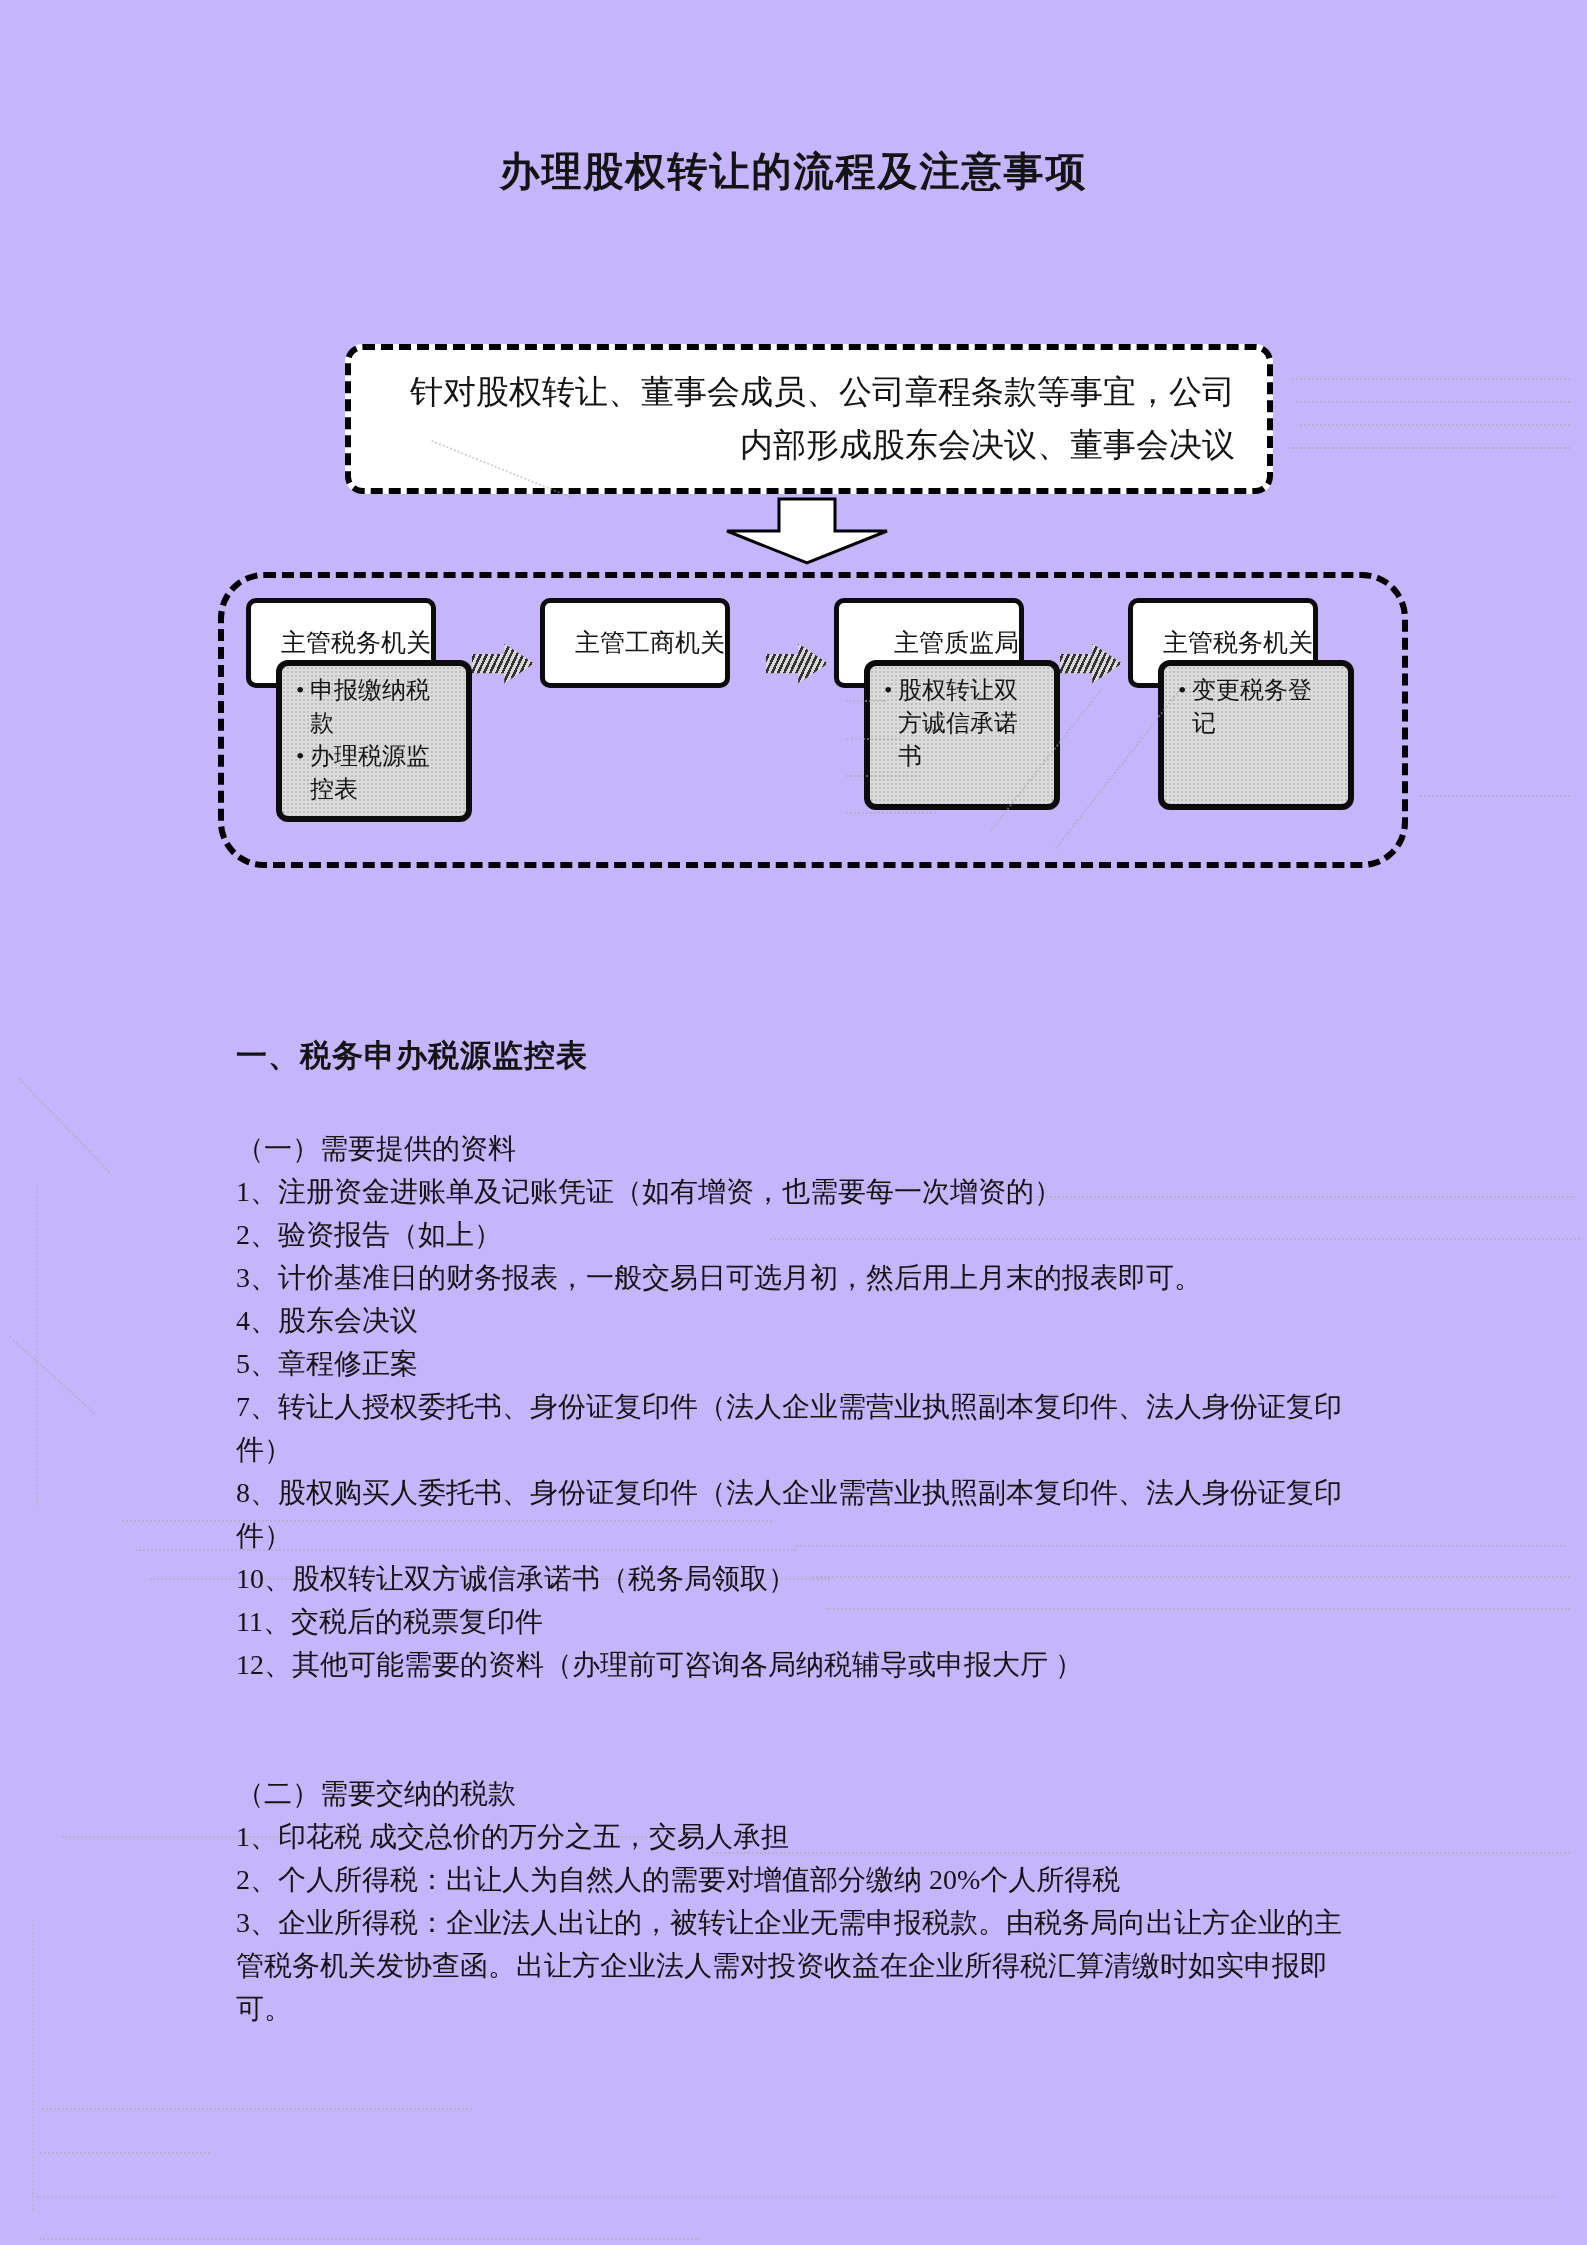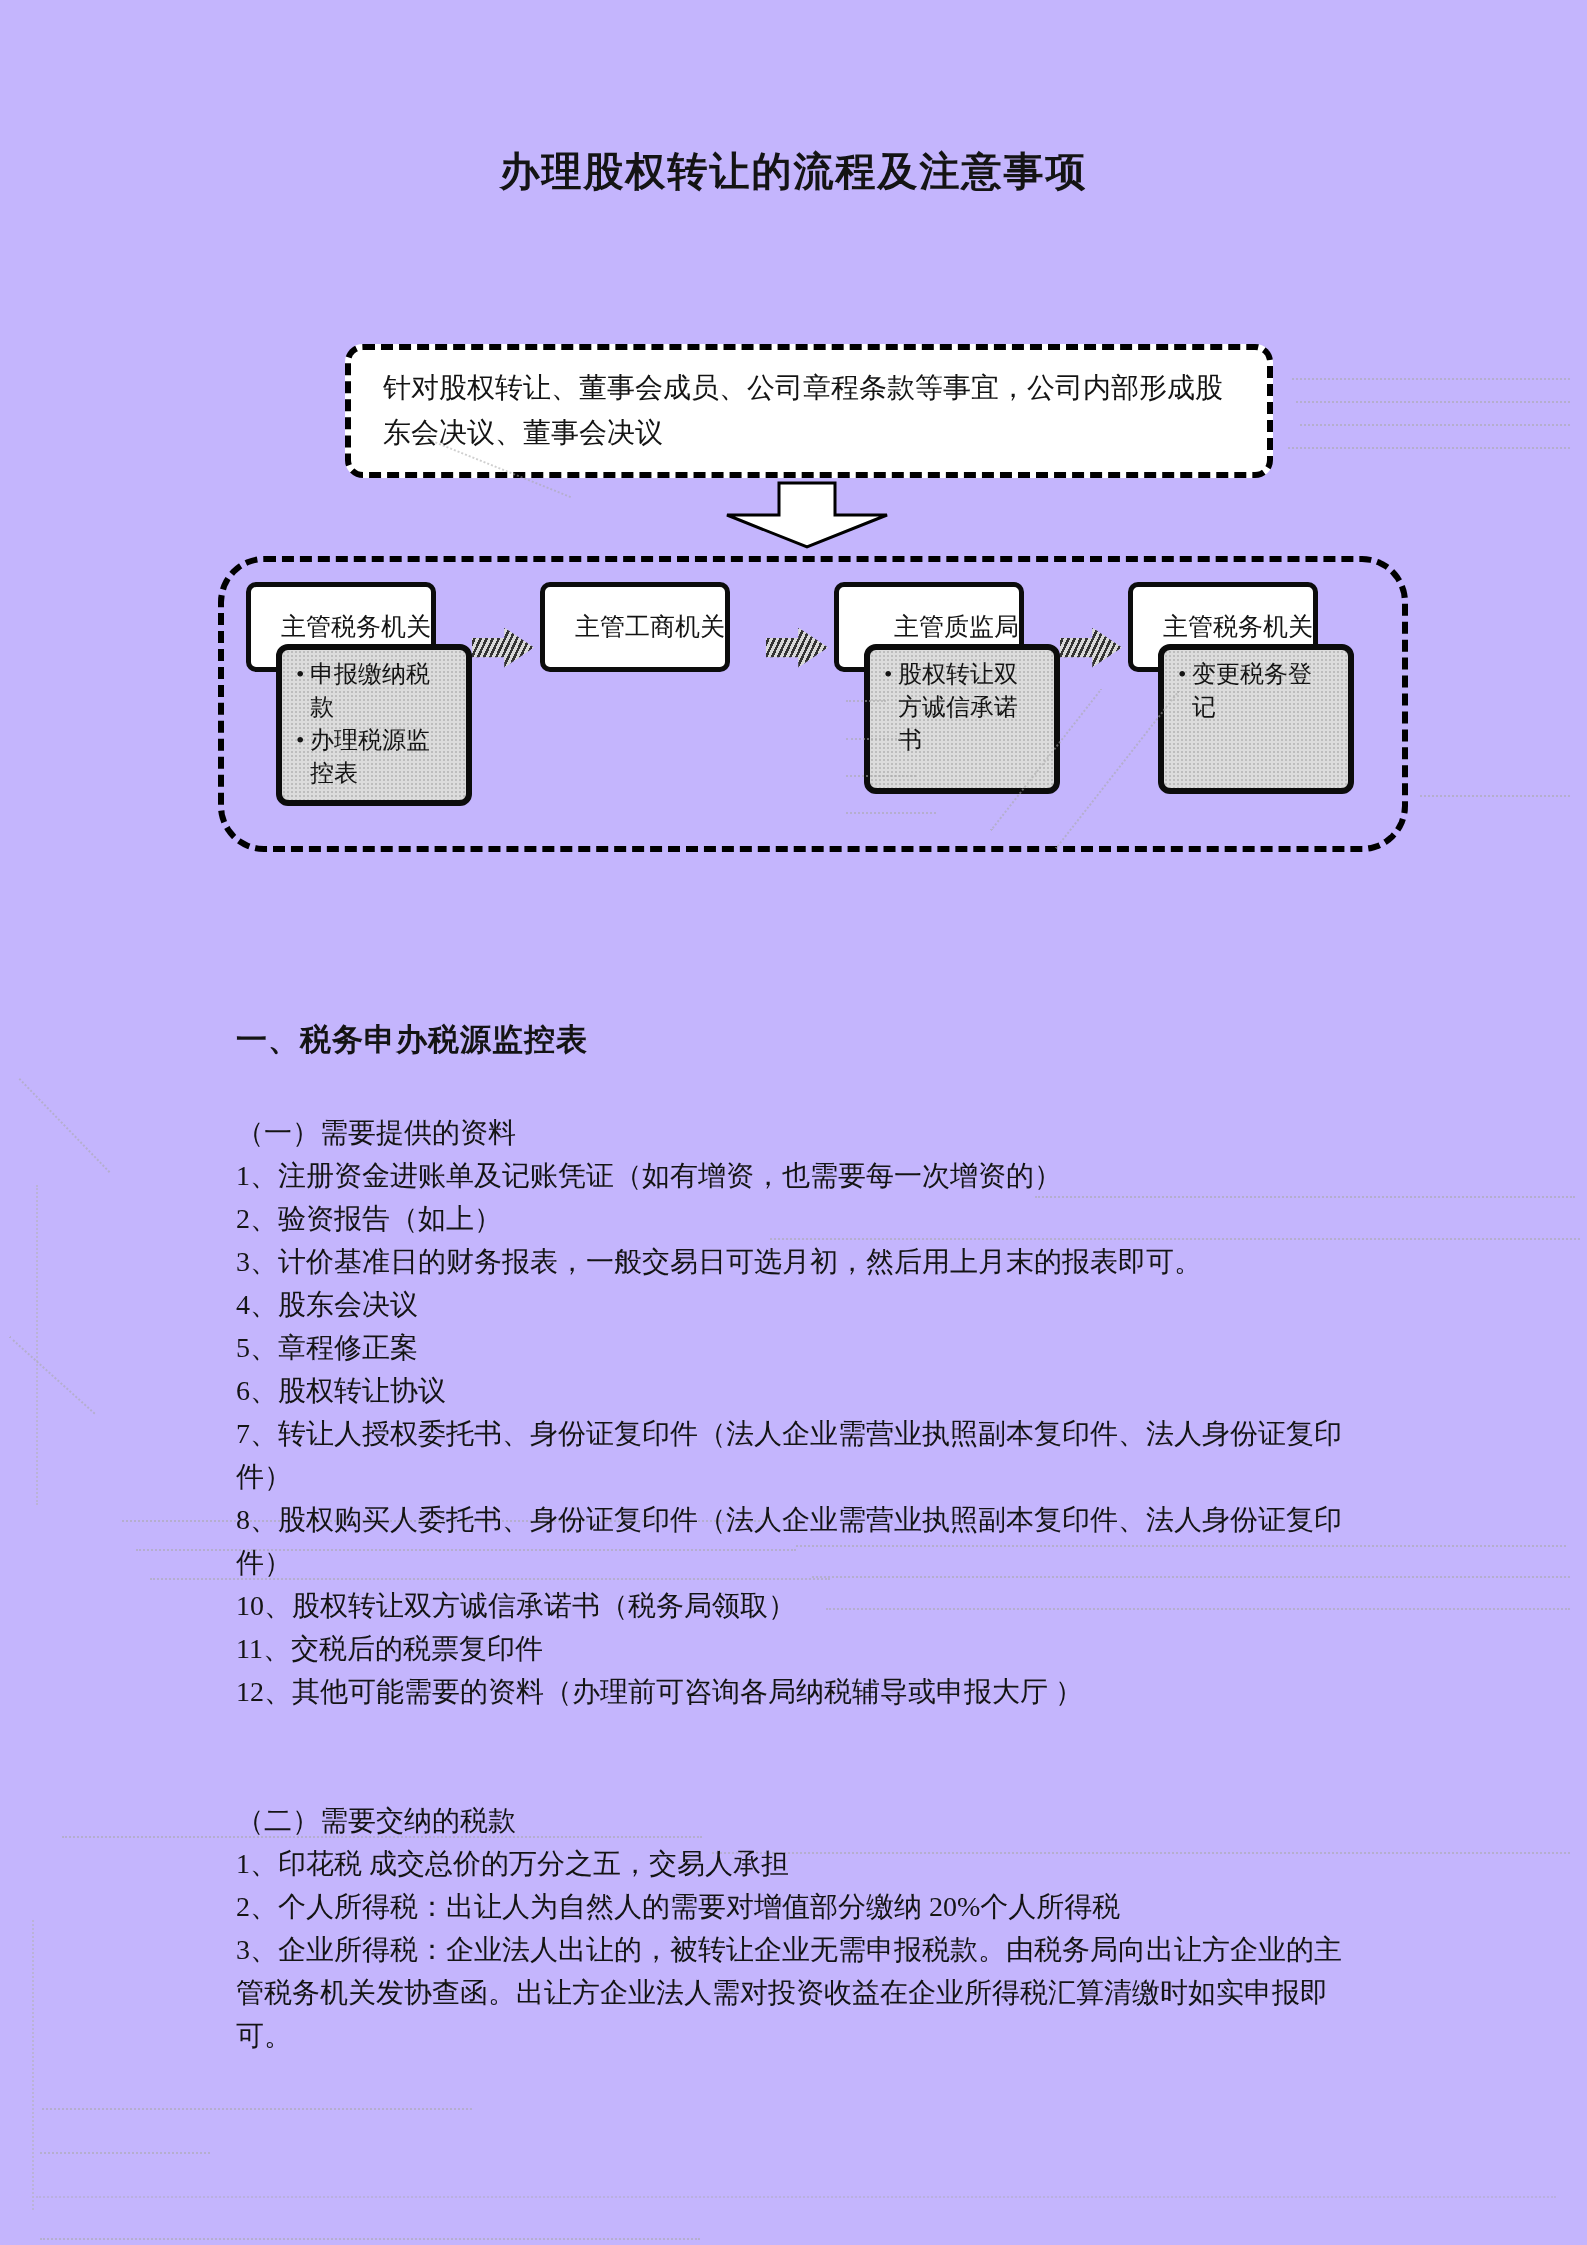--- a/index.html
+++ b/index.html
@@ -10,21 +10,21 @@
   }
   
   .doc-title {
     padding-top:146px; text-align:center;
     font-size:40px; font-weight:bold; letter-spacing:2px; line-height:1.3;
   }
   
   .intro-box {
     box-sizing:border-box; margin:146px 0 0 345px; width:928px;
     border:6px dashed #000; border-radius:18px;
-    padding:16px 32px; font-size:28px; line-height:1.6; text-align:left;
+    padding:16px 32px; font-size:33px; line-height:1.6; text-align:right;
     background:#fff; position:relative; z-index:2;
   }
   .down-arrow { display:block; margin:2px 0 0 722px; position:relative; z-index:2; }
   .flow-container {
     box-sizing:border-box; margin:6px 0 0 218px; width:1190px; height:296px;
     border:6px dashed #000; border-radius:46px;
     display:flex; align-items:flex-start; padding:20px 14px 0 22px;
     position:relative; z-index:2; background:transparent;
   }
   .stage { width:240px; flex:none; position:relative; }
@@ -119,21 +119,20 @@
 
   <div class="content">
     <div class="section-heading">一、税务申办税源监控表</div>
 
     <p>（一）需要提供的资料</p>
     <p>1、注册资金进账单及记账凭证（如有增资，也需要每一次增资的）</p>
     <p>2、验资报告（如上）</p>
     <p>3、计价基准日的财务报表，一般交易日可选月初，然后用上月末的报表即可。</p>
     <p>4、股东会决议</p>
     <p>5、章程修正案</p>
-    <p>6、股权转让协议</p>
     <p>7、转让人授权委托书、身份证复印件（法人企业需营业执照副本复印件、法人身份证复印件）</p>
     <p>8、股权购买人委托书、身份证复印件（法人企业需营业执照副本复印件、法人身份证复印件）</p>
     <p>10、股权转让双方诚信承诺书（税务局领取）</p>
     <p>11、交税后的税票复印件</p>
     <p>12、其他可能需要的资料（办理前可咨询各局纳税辅导或申报大厅 ）</p>
 
     <p class="gap-two">（二）需要交纳的税款</p>
     <p>1、印花税 成交总价的万分之五，交易人承担</p>
     <p>2、个人所得税：出让人为自然人的需要对增值部分缴纳 20%个人所得税</p>
     <p>3、企业所得税：企业法人出让的，被转让企业无需申报税款。由税务局向出让方企业的主管税务机关发协查函。出让方企业法人需对投资收益在企业所得税汇算清缴时如实申报即可。</p>

